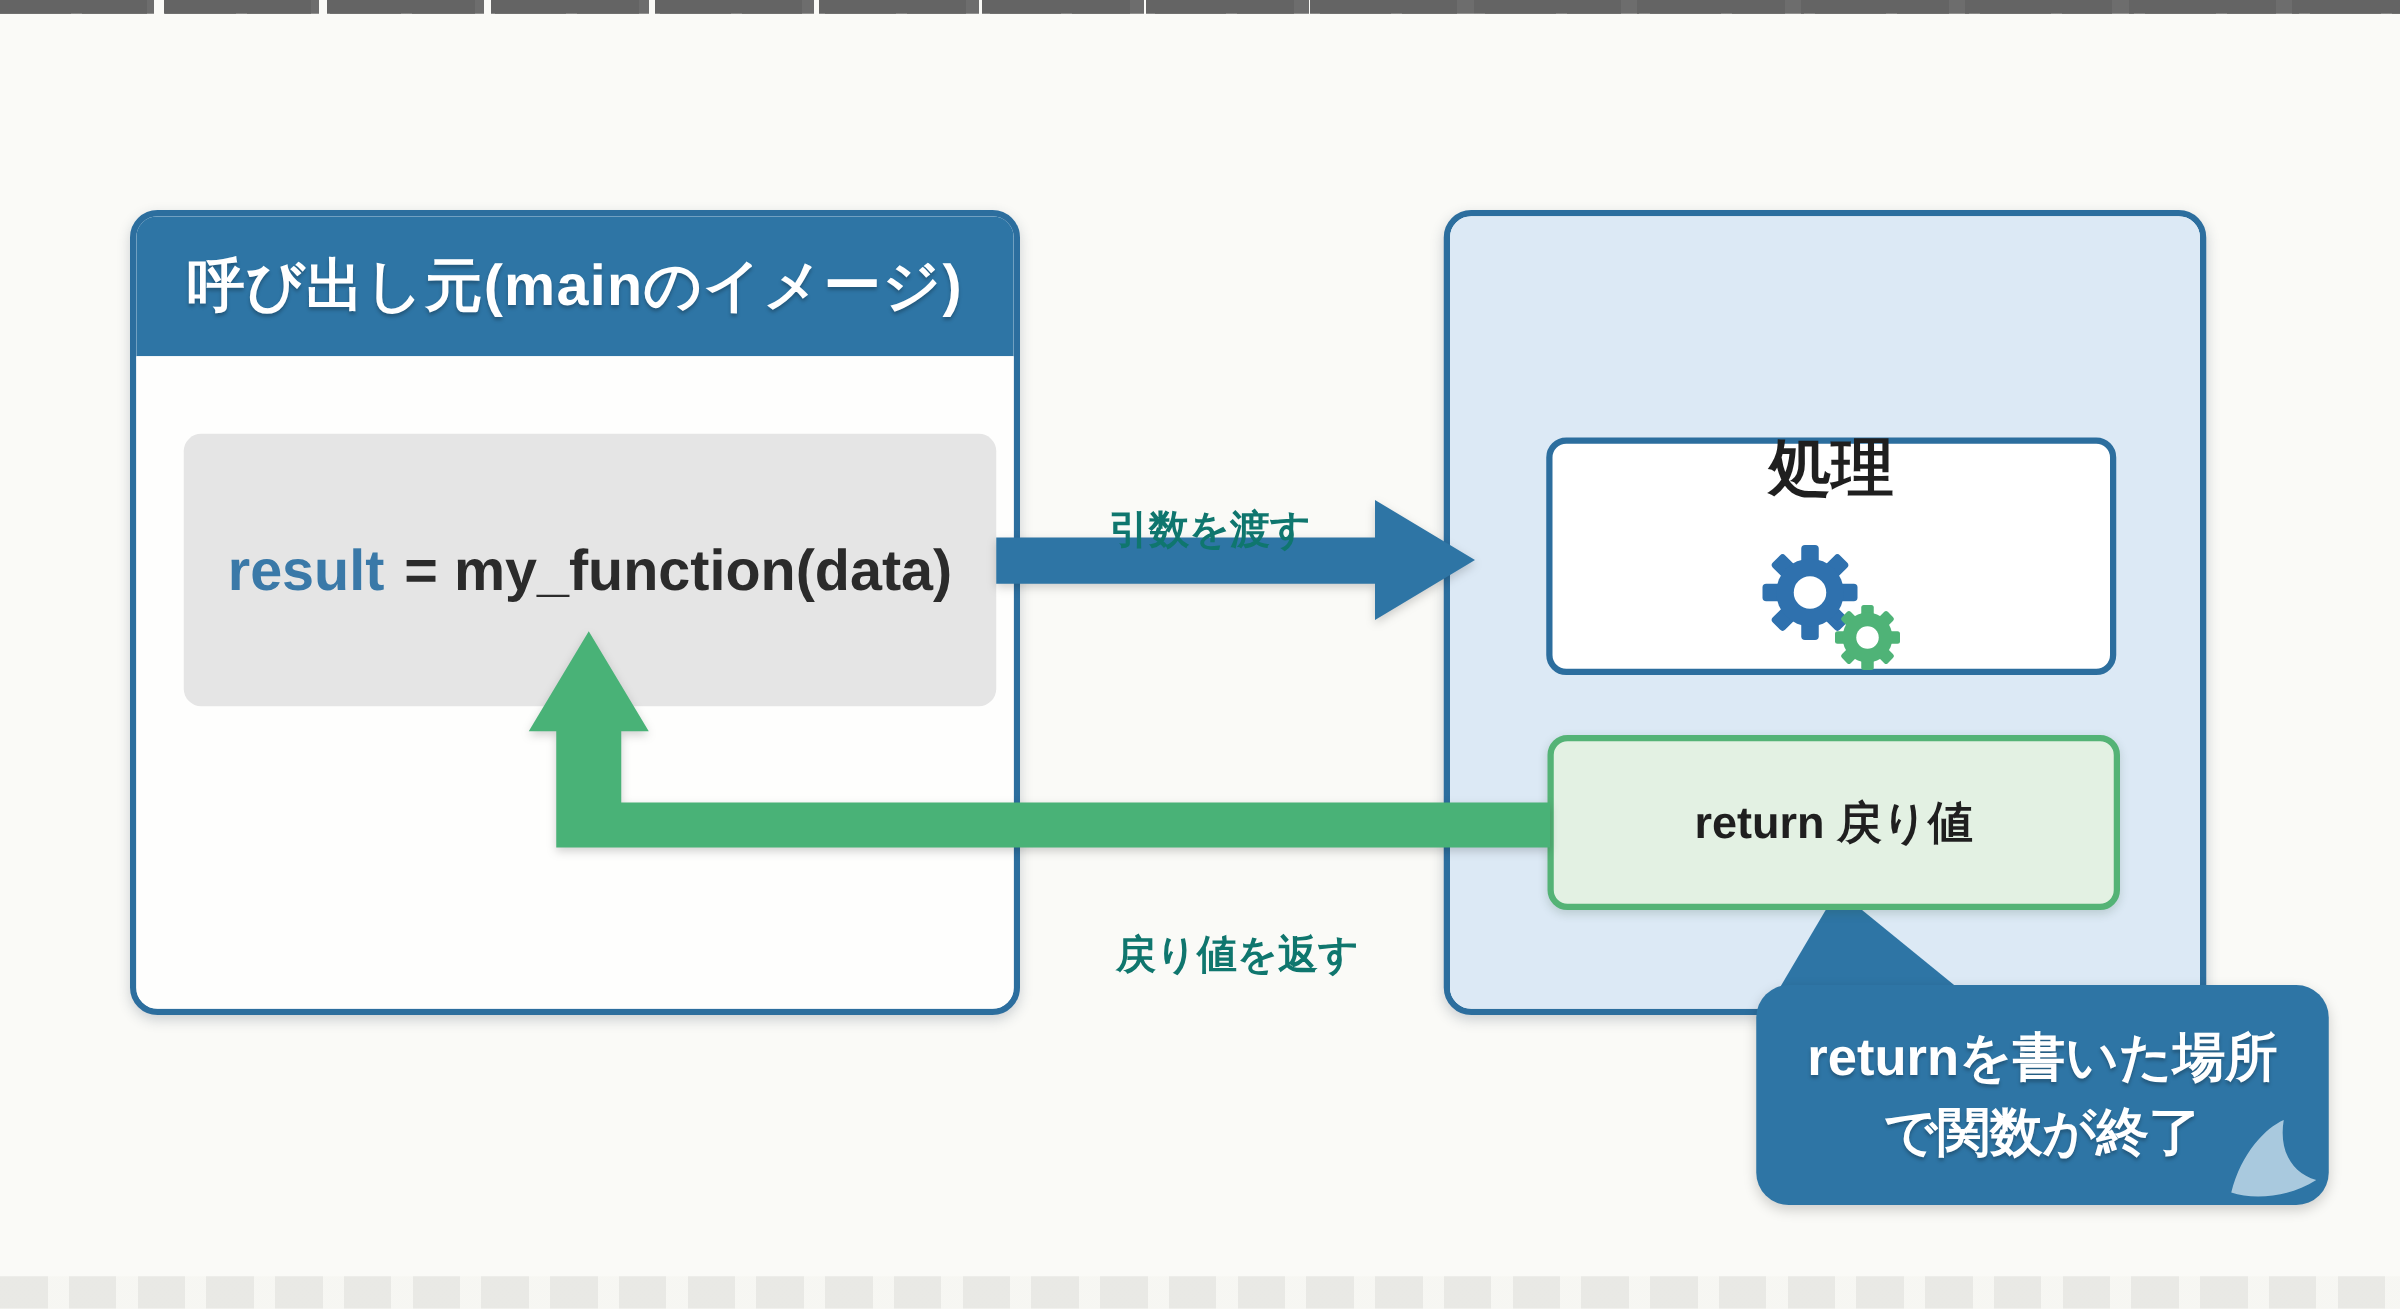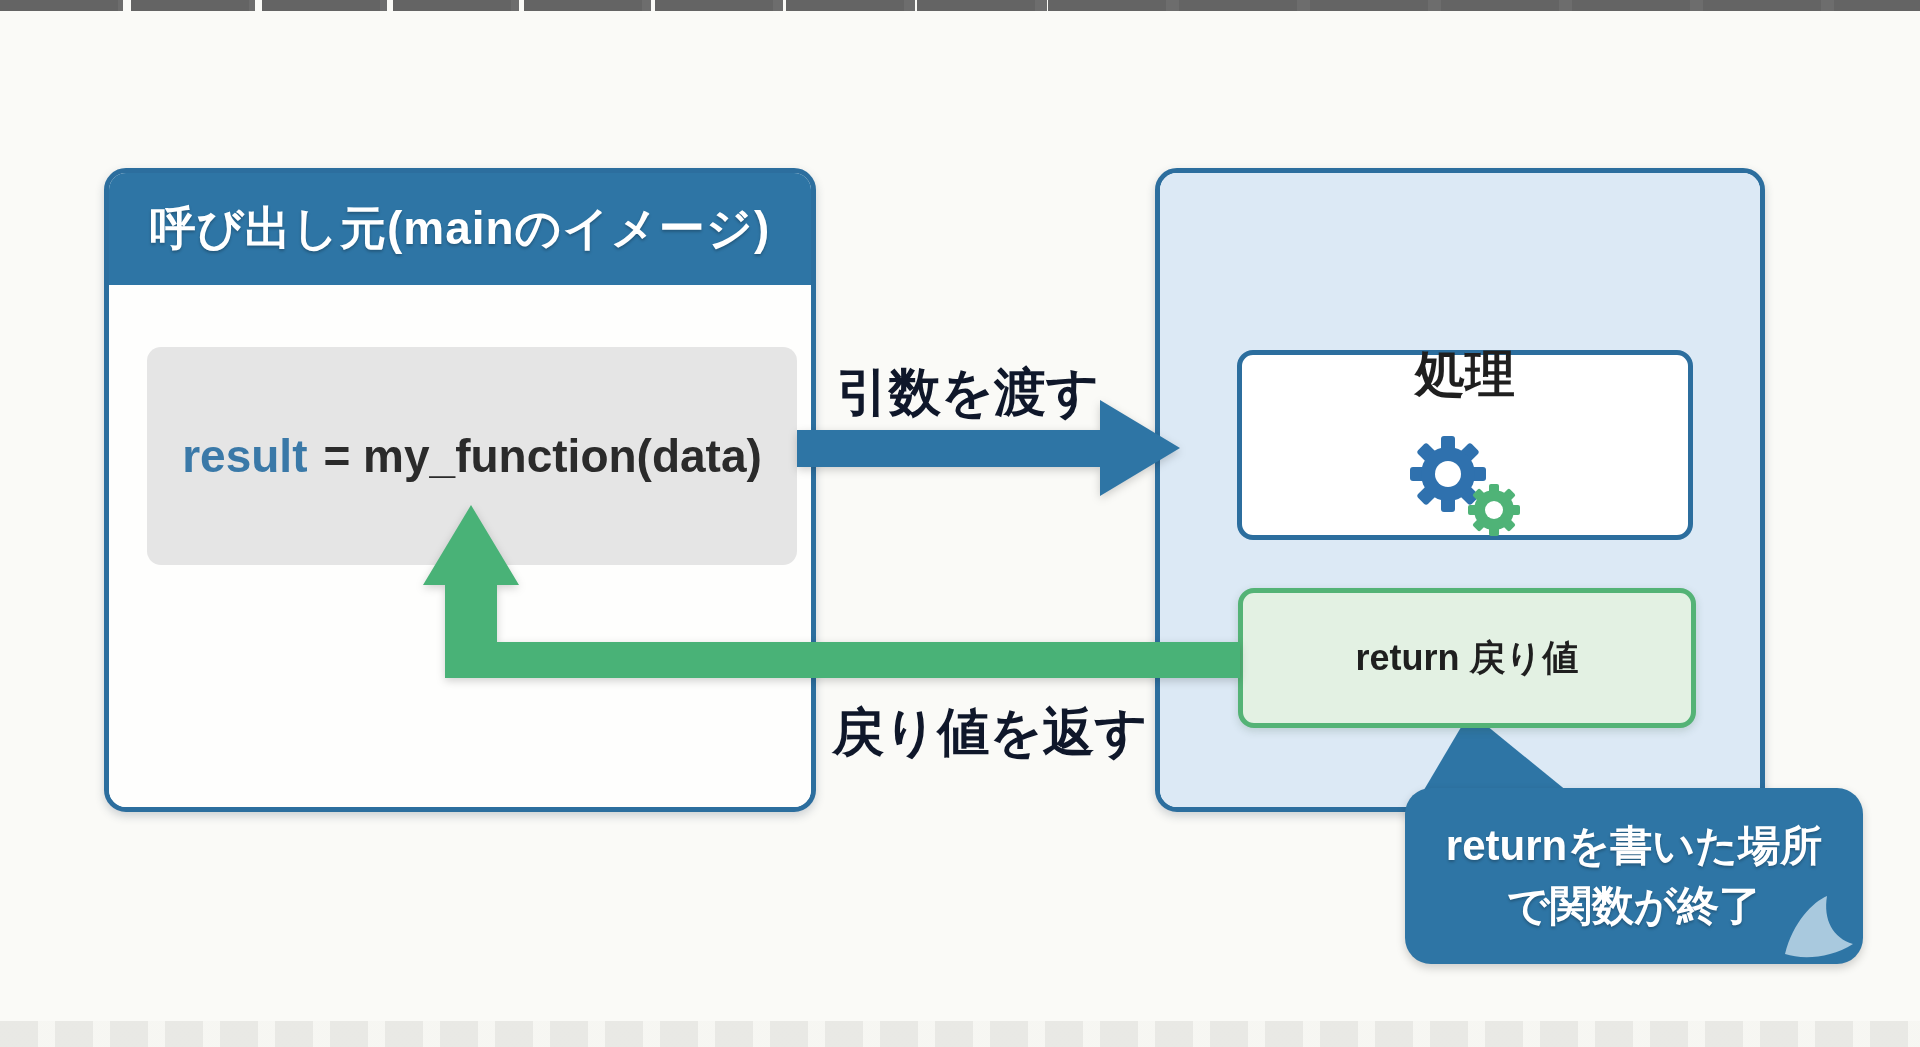--- a/index.html
+++ b/index.html
@@ -59,22 +59,22 @@
     display:flex;align-items:center;justify-content:center;
     font-size:36px;font-weight:bold;color:#1f1f1f;
     box-shadow:0 3px 8px rgba(40,80,50,.18);
   }
   
   .arrows-svg{position:absolute;left:0;top:0;z-index:5;pointer-events:none;}
   .tail-svg{position:absolute;left:0;top:0;z-index:2;pointer-events:none;}
   .arrow-shadow{filter:drop-shadow(0 3px 4px rgba(0,0,0,.18));}
   
   .arrow-label{
-    position:absolute;z-index:5;font-size:52px;font-weight:bold;color:#0f172a;
-    white-space:nowrap;transform:translateX(-50%);
+    position:absolute;z-index:5;font-size:32px;font-weight:bold;color:#0f766e;
+    white-space:nowrap;transform:translateX(-50%);margin-top:44px;
   }
   .label-pass{left:968px;top:358px;}
   .label-return{left:990px;top:698px;}
   
   .bubble{
     position:absolute;left:1405px;top:788px;width:458px;height:176px;z-index:6;
     background:#2e75a5;border-radius:26px;
     display:flex;flex-direction:column;align-items:center;justify-content:center;
     color:#fff;font-size:42px;font-weight:bold;line-height:60px;
     box-shadow:0 4px 10px rgba(0,0,0,.18);

